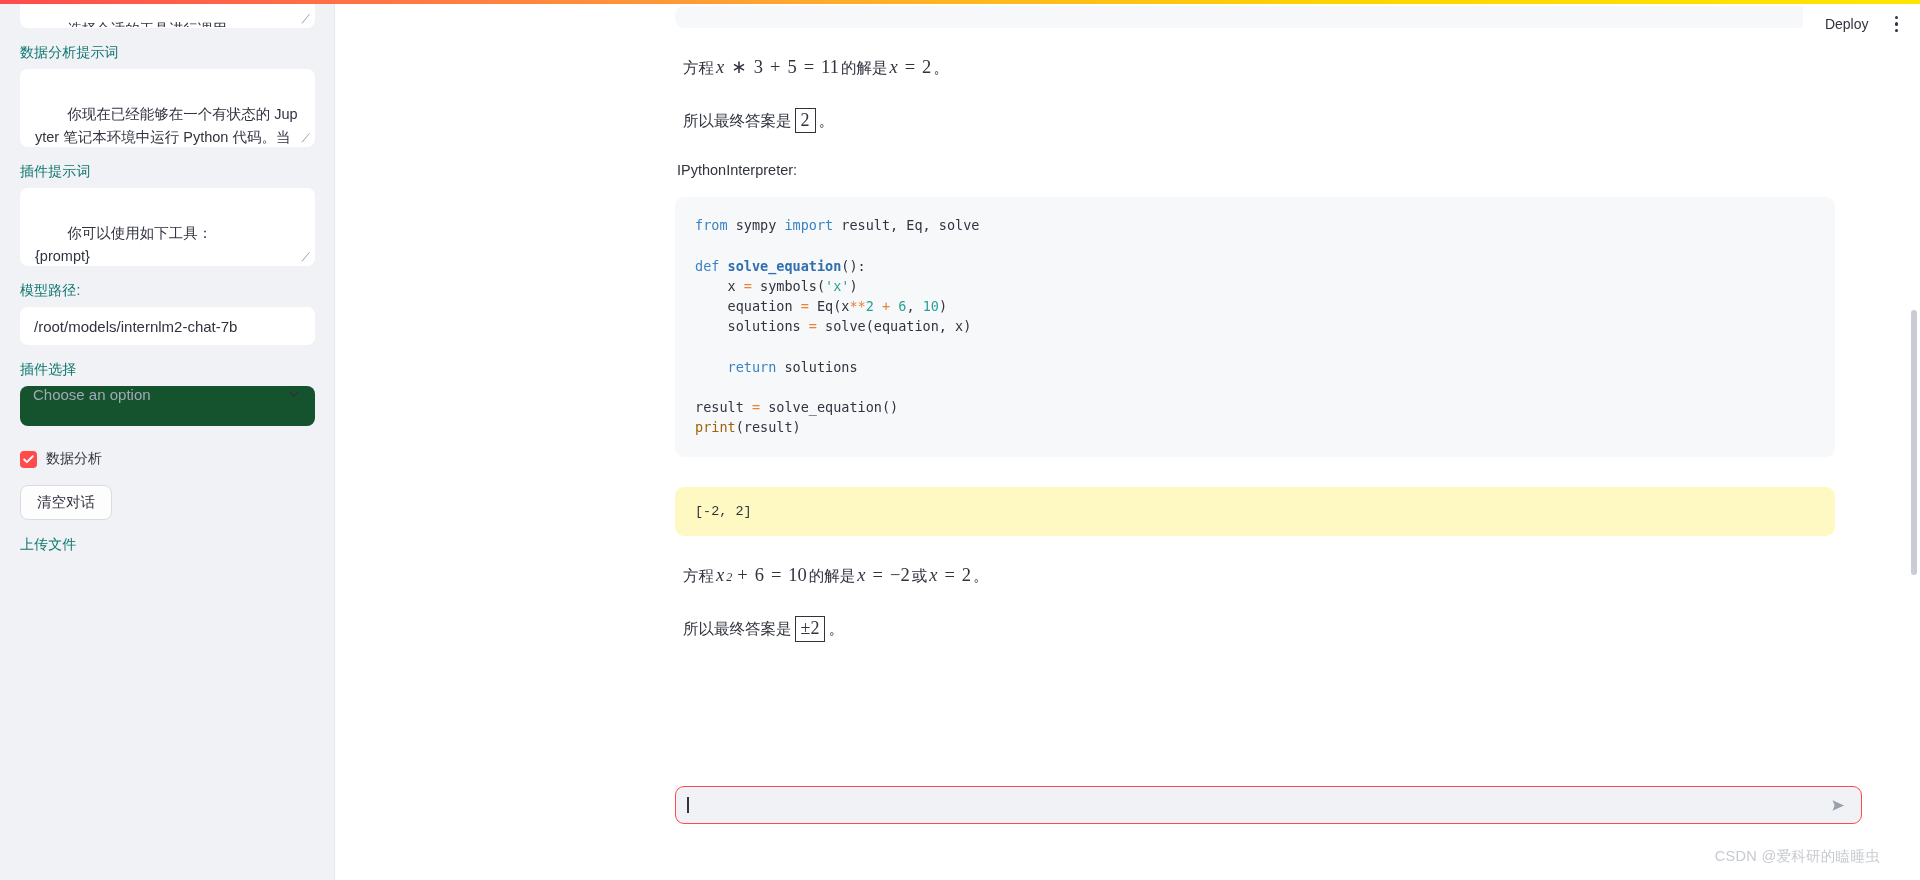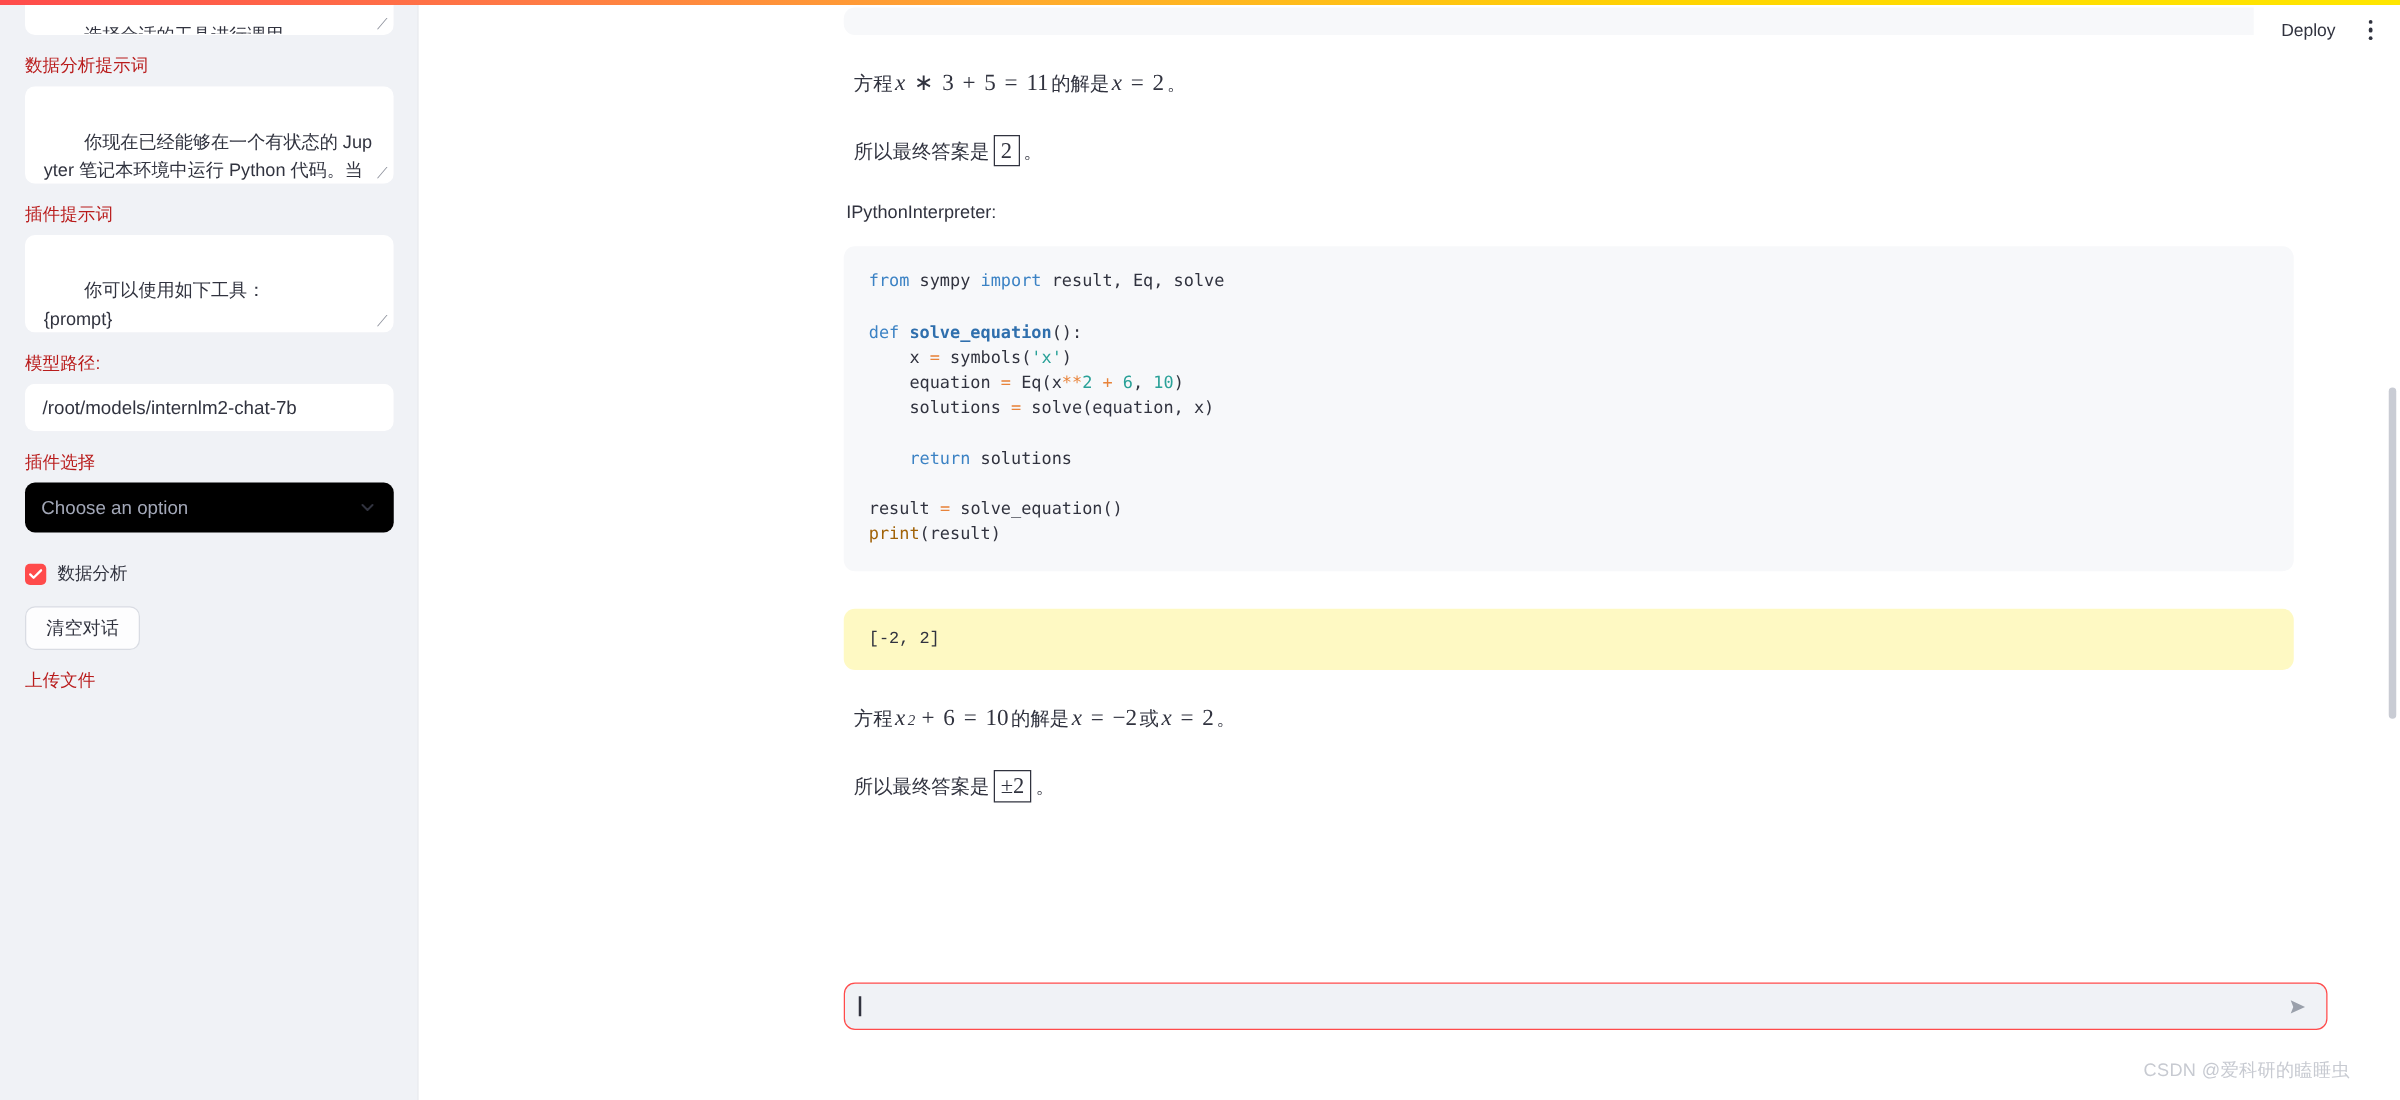--- a/index.html
+++ b/index.html
@@ -22,21 +22,21 @@
   .sidebar {
     width: 335px; height: 880px; flex: 0 0 335px;
     background: #f0f2f6;
     position: relative;
     padding: 0 20px;
     overflow: hidden;
   }
   .sb-inner { width: 100%; padding-top: 0; }
 
   .sb-label {
-    font-size: 14px; color: #b91c1c; margin: 14px 0 6px 0;
+    font-size: 14px; color: #0f766e; margin: 14px 0 6px 0;
     line-height: 1.5; letter-spacing: .1px;
   }
   .sb-textarea {
     background: #ffffff; border-radius: 8px; border: 1px solid transparent;
     color: #31333f; font-size: 14.5px; line-height: 1.55;
     padding: 11px 14px; position: relative; overflow: hidden;
     white-space: pre-wrap; word-break: break-all;
   }
   .sb-textarea .resize-grip {
     position: absolute; right: 4px; bottom: 2px; width: 12px; height: 12px;
@@ -45,22 +45,22 @@
   .ta-1 { height: 44px; margin-top: -16px; }
   .ta-2 { height: 78px; }
   .ta-3 { height: 78px; }
 
   .sb-input {
     background: #ffffff; border-radius: 8px; border: 1px solid transparent;
     color: #31333f; font-size: 15px; padding: 9px 13px; height: 38px;
     display: flex; align-items: center;
   }
   .sb-select {
-    background: #000000; border-radius: 8px; height: 40px;
-    display: flex; align-items: center; justify-content: space-between;
+    background: #14532d; border-radius: 8px; height: 40px;
+    display: flex; align-items: flex-start; justify-content: space-between;
     padding: 0 13px; color: #a3a8b8; font-size: 15px;
   }
   .sb-select .chev { color: #31333f; display: flex; }
 
   .sb-check-row { display: flex; align-items: center; gap: 9px; margin-top: 24px; }
   .cbox {
     width: 17px; height: 17px; border-radius: 4px; background: #ff4b4b;
     display: flex; align-items: center; justify-content: center; flex: 0 0 17px;
   }
   .cbox svg { width: 13px; height: 13px; }

